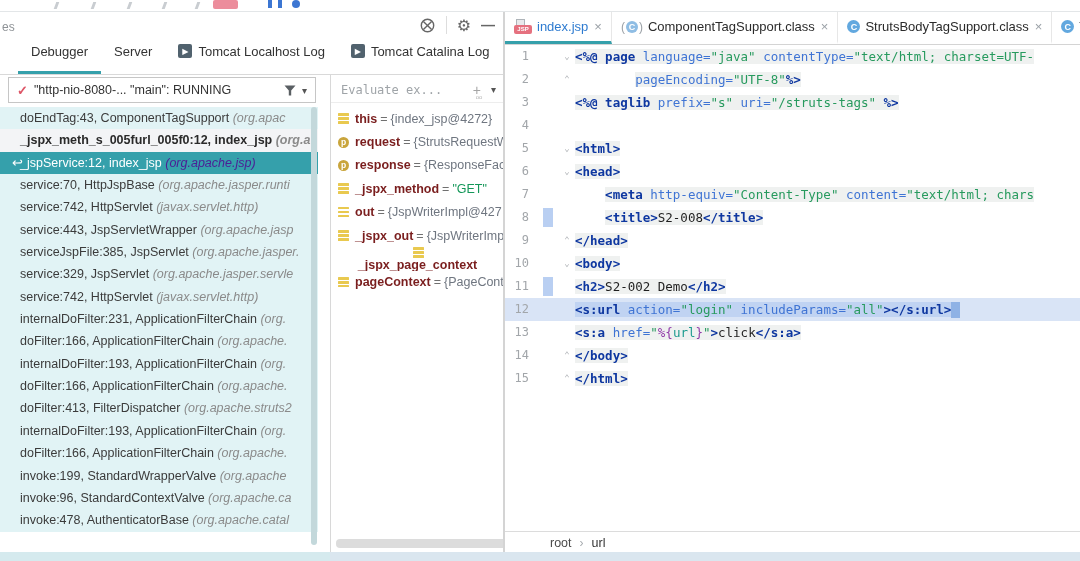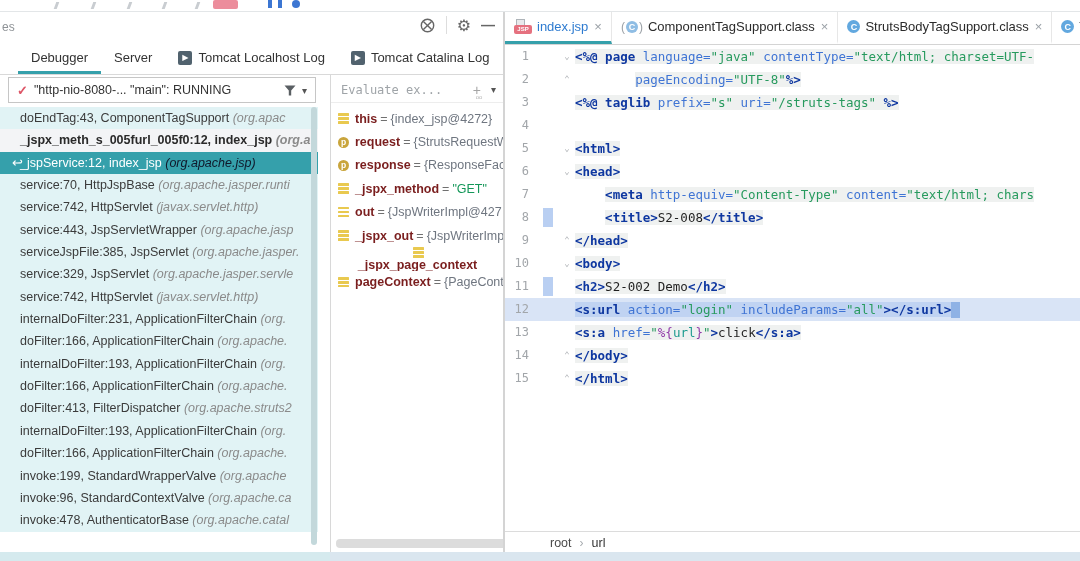--- a/index.html
+++ b/index.html
@@ -19,21 +19,21 @@
   .dbg-toolbar { position:relative; height:32px; }
   .panel-frag { position:absolute; left:2px; top:8px; color:#8E9296; font-size:12px; }
   .tool-icons { position:absolute; right:8px; top:4px; display:flex; align-items:center; gap:10px; }
   .icon-target { width:17px; height:17px; }
   .tool-sep { width:1px; height:18px; background:#DDDDDD; }
   .icon-gear { font-size:16px; color:#666; line-height:17px; }
   .icon-min { color:#666; font-size:14px; font-weight:bold; line-height:17px; }
 
   .dbg-tabs { display:flex; align-items:stretch; height:31px; border-bottom:1px solid #D9D9D9;
     padding-left:18px; font-size:13px; color:#333; }
-  .dbg-tab { display:flex; align-items:center; padding:0 13px; cursor:default; border-bottom:3px solid transparent; white-space:nowrap; }
+  .dbg-tab { display:flex; padding:0 13px; cursor:default; border-bottom:3px solid transparent; white-space:nowrap; }
   .dbg-tab.active { border-bottom-color:#35A0AB; }
   .tomcat-ico { width:14px; height:14px; background:#51626E; border-radius:2px; color:#fff;
     font-size:8px; display:flex; align-items:center; justify-content:center; margin-right:6px; }
   .dbg-tabs-overflow { margin-left:auto; padding-right:10px; color:#777; font-size:13px; display:flex; align-items:center; }
 
   .dbg-content { position:absolute; left:0; top:63px; width:503px; height:478px; }
   .frames-col { position:absolute; left:0; top:0; width:330px; height:100%; overflow:hidden; }
   .watch-col { position:absolute; left:330px; top:0; width:184px; height:100%; border-left:1px solid #D8D8D8; overflow:hidden; }
 
   .thread-box { position:absolute; left:8px; top:2px; width:308px; height:26px; background:#fff;
@@ -43,21 +43,21 @@
   .funnel { margin:0 6px; flex:none; }
   .dd-arrow { color:#555; font-size:10px; margin-right:4px; flex:none; }
 
   .frames-list { position:absolute; left:0; top:32px; width:330px; bottom:0; overflow:hidden; }
   .frame-row { position:relative; height:22.35px; line-height:22.35px; padding-left:20px;
     font-size:12.5px; color:#3B3B3B; white-space:nowrap; overflow:hidden; width:318px; }
   .frame-row .pkg { font-style:italic; color:#8A8A8A; }
   .frame-row.cyan { background:#E1F3F5; }
   .frame-row.white { background:#F3F4F6; font-weight:600; color:#2A2A2A; }
   .frame-row.selected { background:#35A0AB; color:#fff; }
-  .frame-row.selected .pkg { color:#0f172a; }
+  .frame-row.selected .pkg { color:#4c1d95; }
   .ret-arrow { position:absolute; left:12px; top:0; color:#fff; font-size:13px; }
   .frames-scroll { position:absolute; right:13px; top:32px; bottom:8px; width:6px;
     background:#C3D8DB; border-radius:3px; }
 
   .eval-row { position:absolute; left:0; top:2px; width:173px; height:26px; display:flex;
     align-items:center; border-bottom:1px solid #EDEDED; }
   .eval-text { font-family:"DejaVu Sans Mono", monospace; font-size:12px; color:#9FA4A8;
     padding-left:10px; flex:1; white-space:nowrap; overflow:hidden; }
   .watch-plus { color:#A5A5A5; font-size:14px; margin-right:10px; position:relative; }
   .watch-plus i { position:absolute; left:3px; bottom:-2px; font-style:normal; font-size:6px; letter-spacing:0; color:#B5B5B5; }

